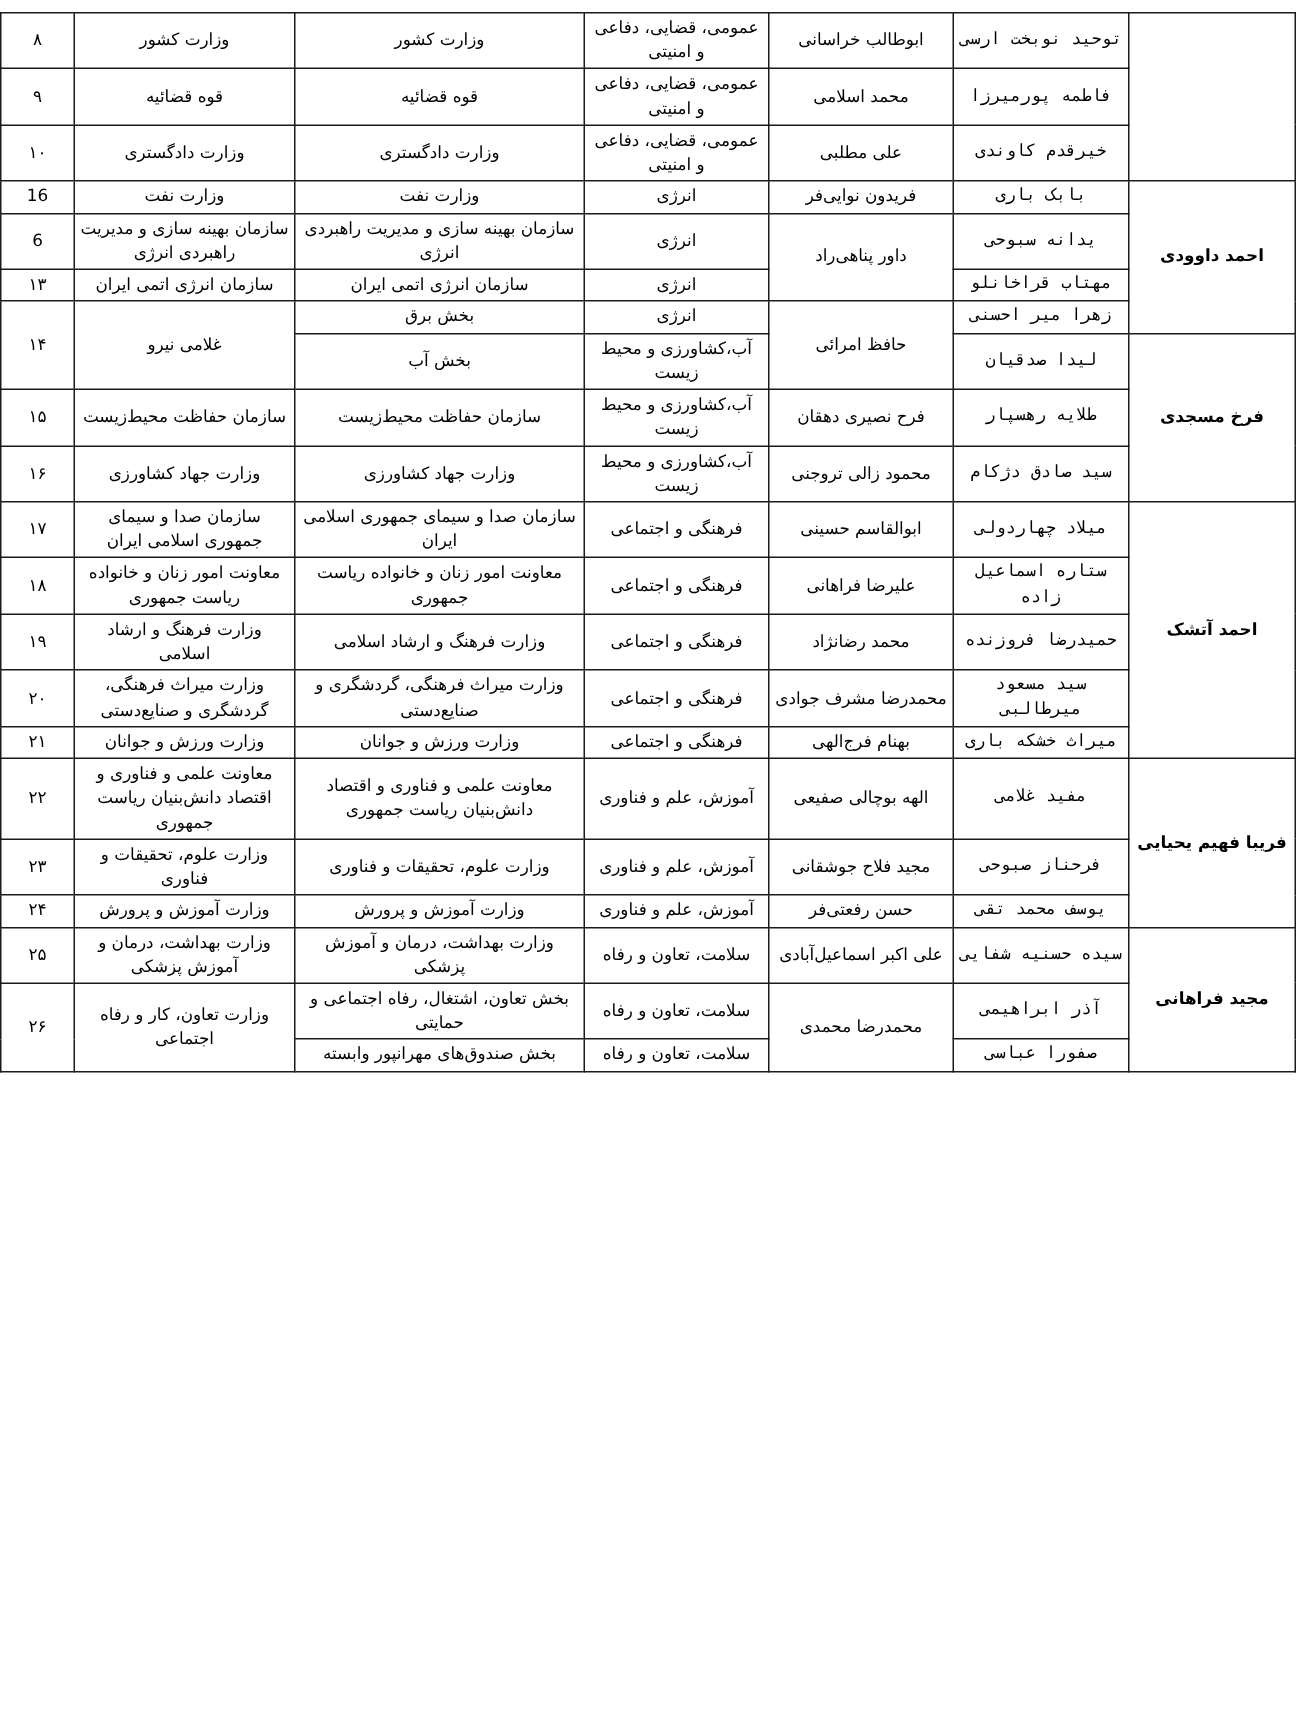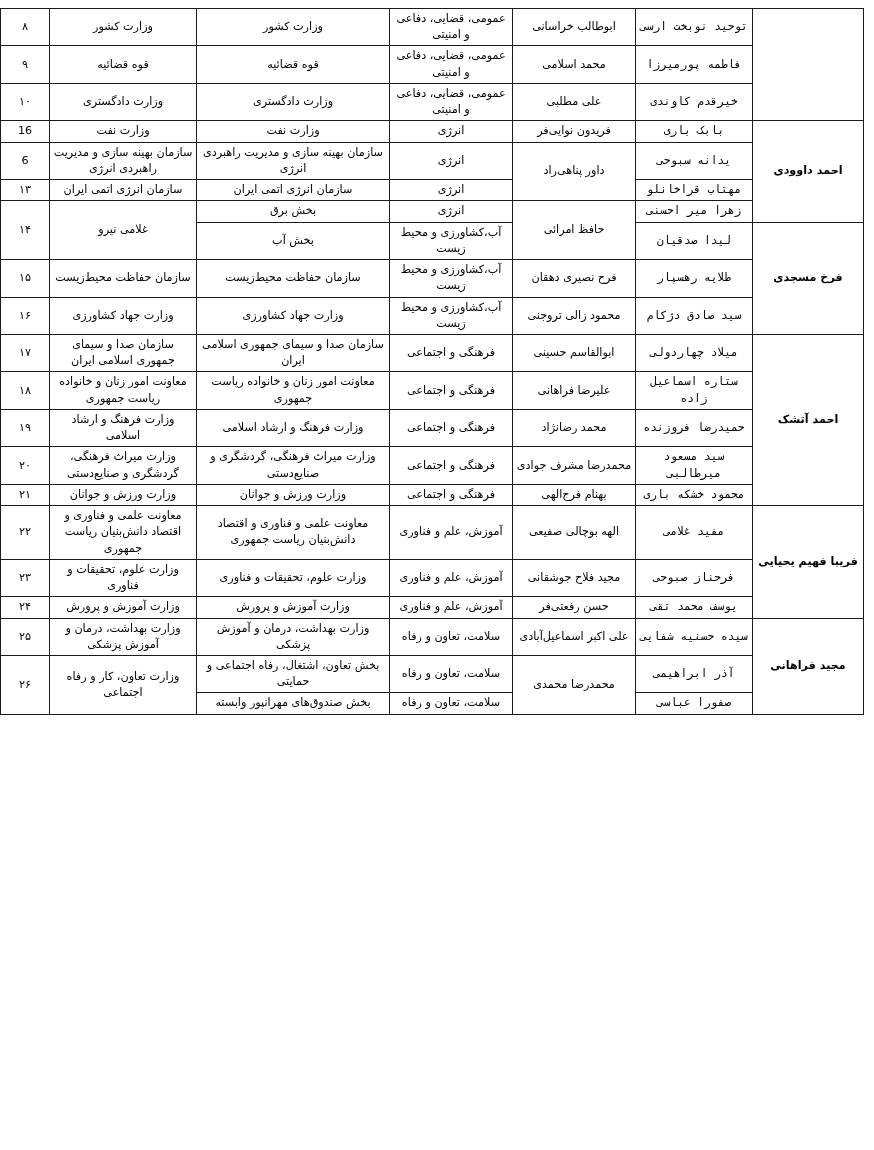--- a/index.html
+++ b/index.html
@@ -189,21 +189,21 @@
       <tr>
         <td class="col-assist">سید مسعود میرطالبی</td>
         <td class="col-rep">محمدرضا مشرف جوادی</td>
         <td class="col-field">فرهنگی و اجتماعی</td>
         <td class="col-sub">وزارت میراث فرهنگی، گردشگری و صنایع‌دستی</td>
         <td class="col-org">وزارت میراث فرهنگی، گردشگری و صنایع‌دستی</td>
         <td class="col-num">۲۰</td>
       </tr>
 
       <tr>
-        <td class="col-assist">محمود خشکه باری</td>
+        <td class="col-assist">میراث خشکه باری</td>
         <td class="col-rep">بهنام فرج‌الهی</td>
         <td class="col-field">فرهنگی و اجتماعی</td>
         <td class="col-sub">وزارت ورزش و جوانان</td>
         <td class="col-org">وزارت ورزش و جوانان</td>
         <td class="col-num">۲۱</td>
       </tr>
 
       <tr>
         <td class="col-group" rowspan="3">فریبا فهیم یحیایی</td>
         <td class="col-assist">مفید غلامی</td>

